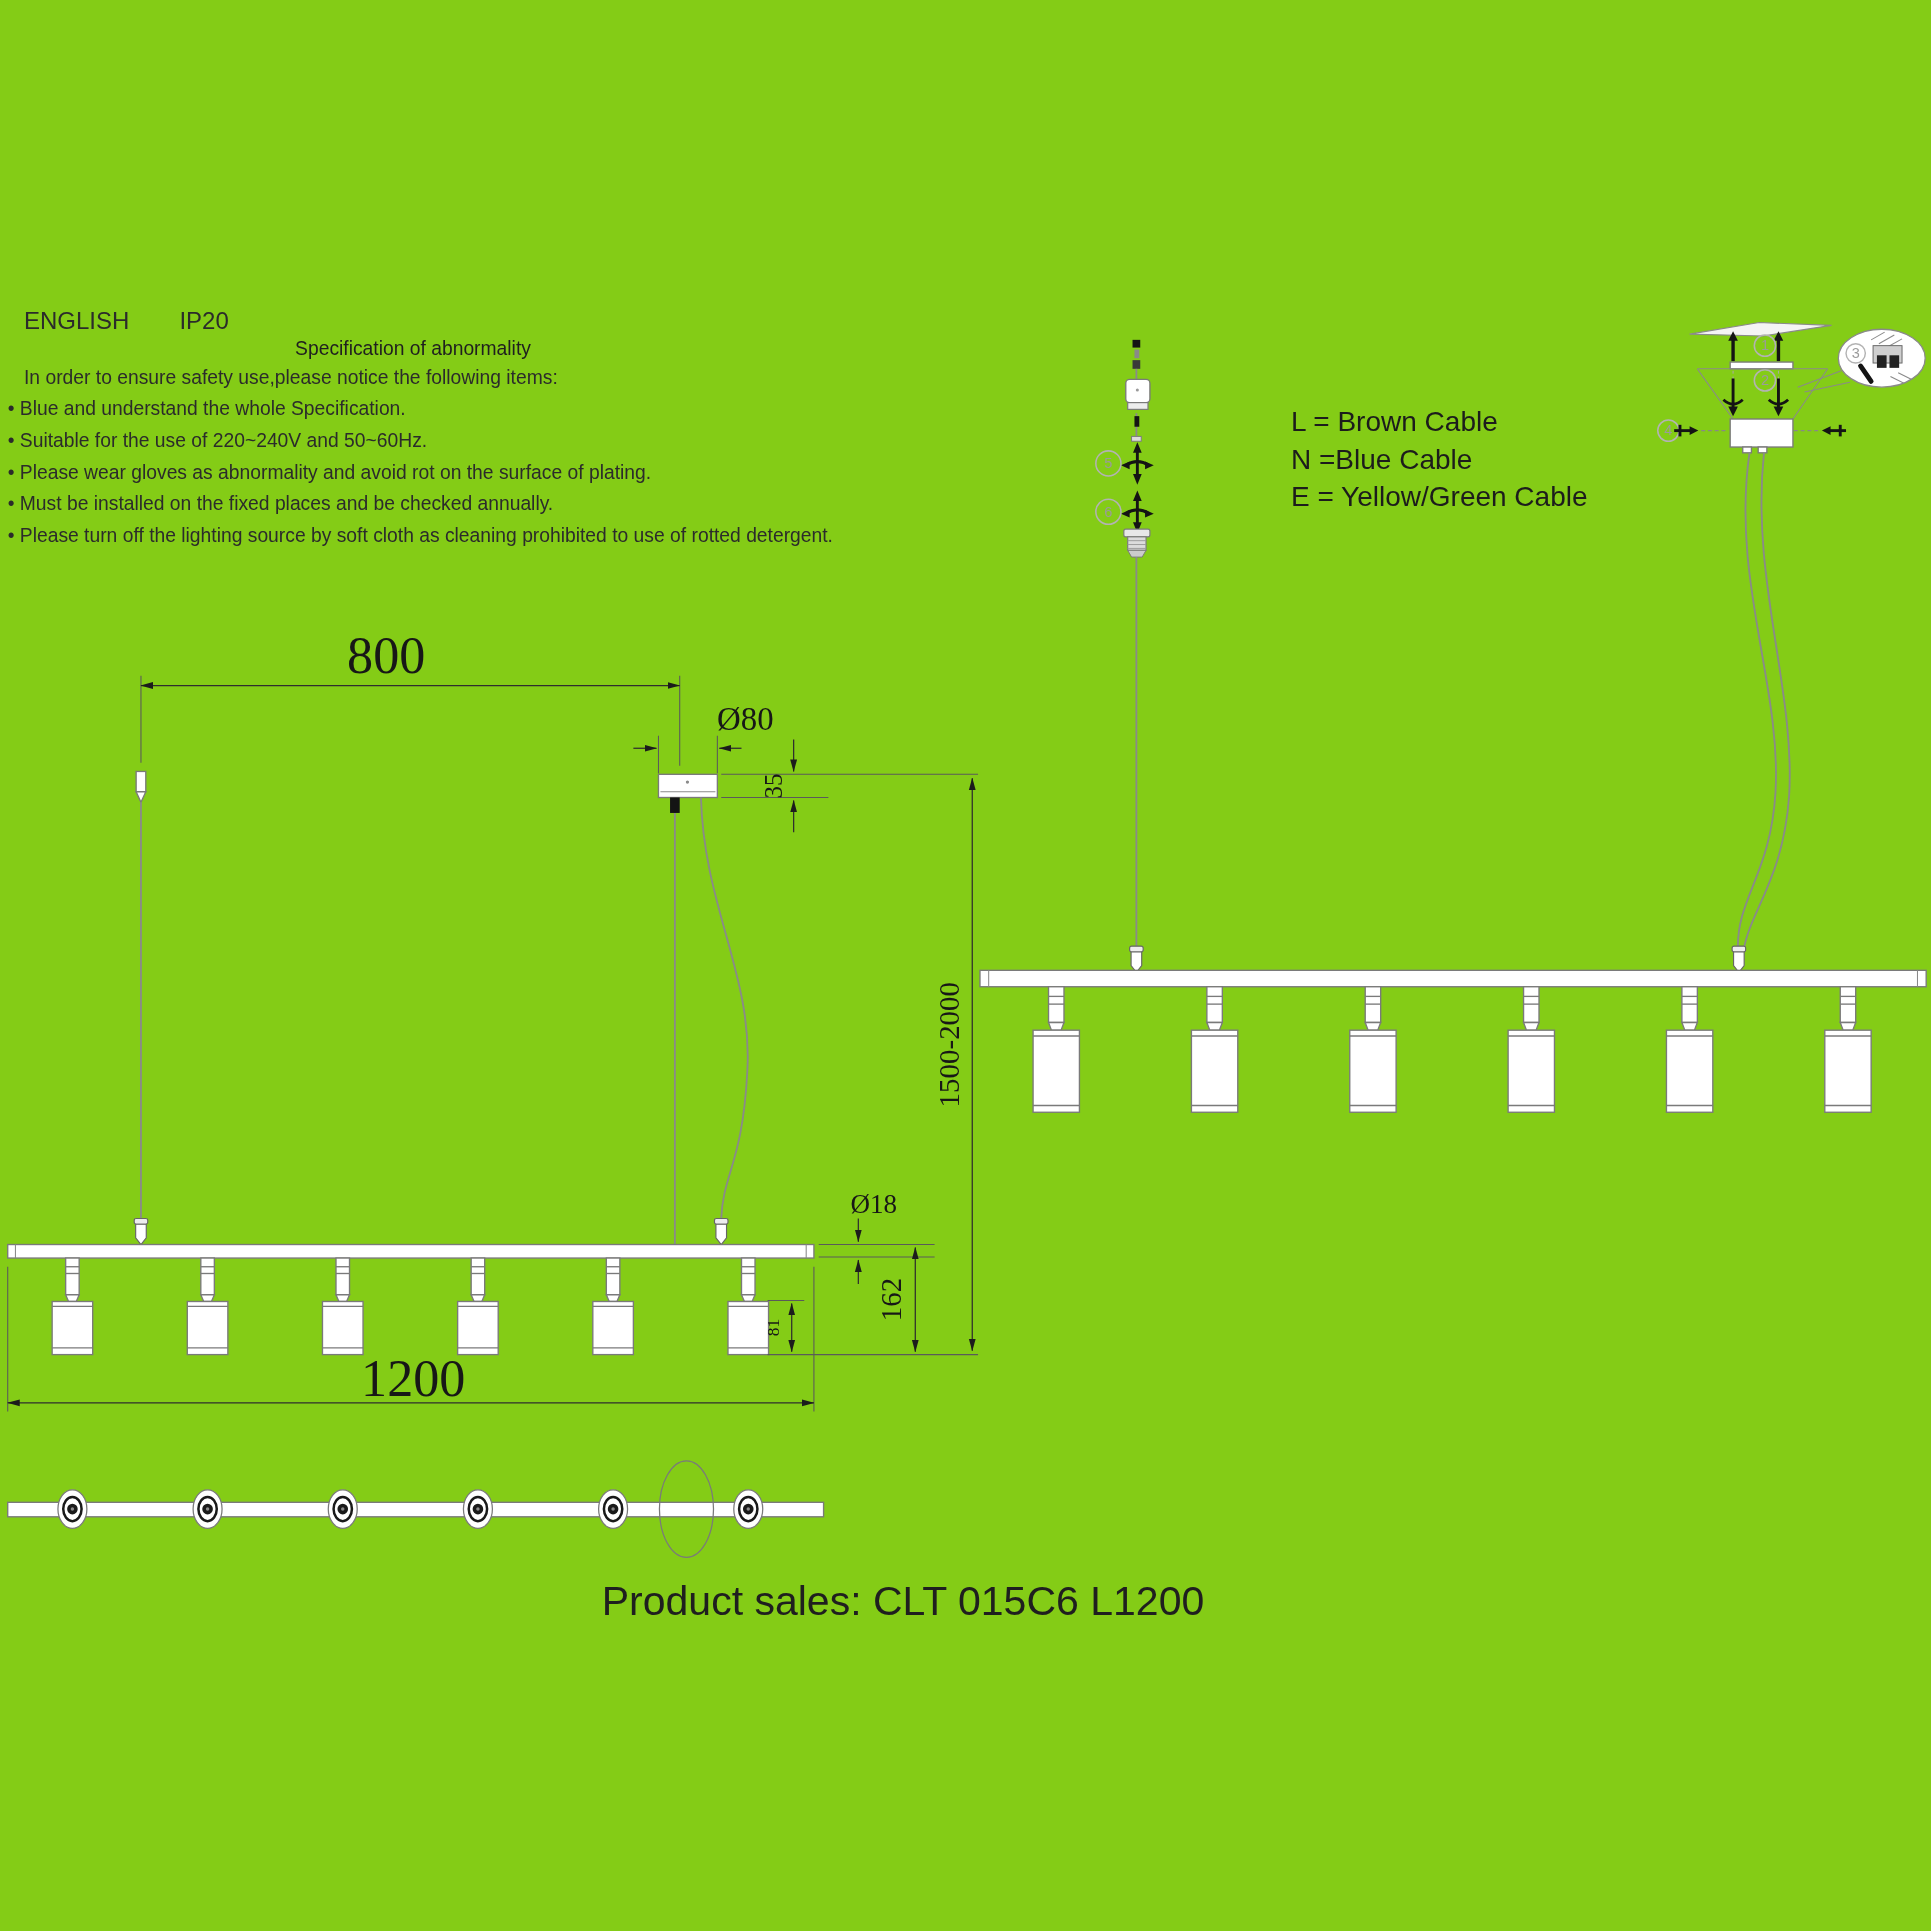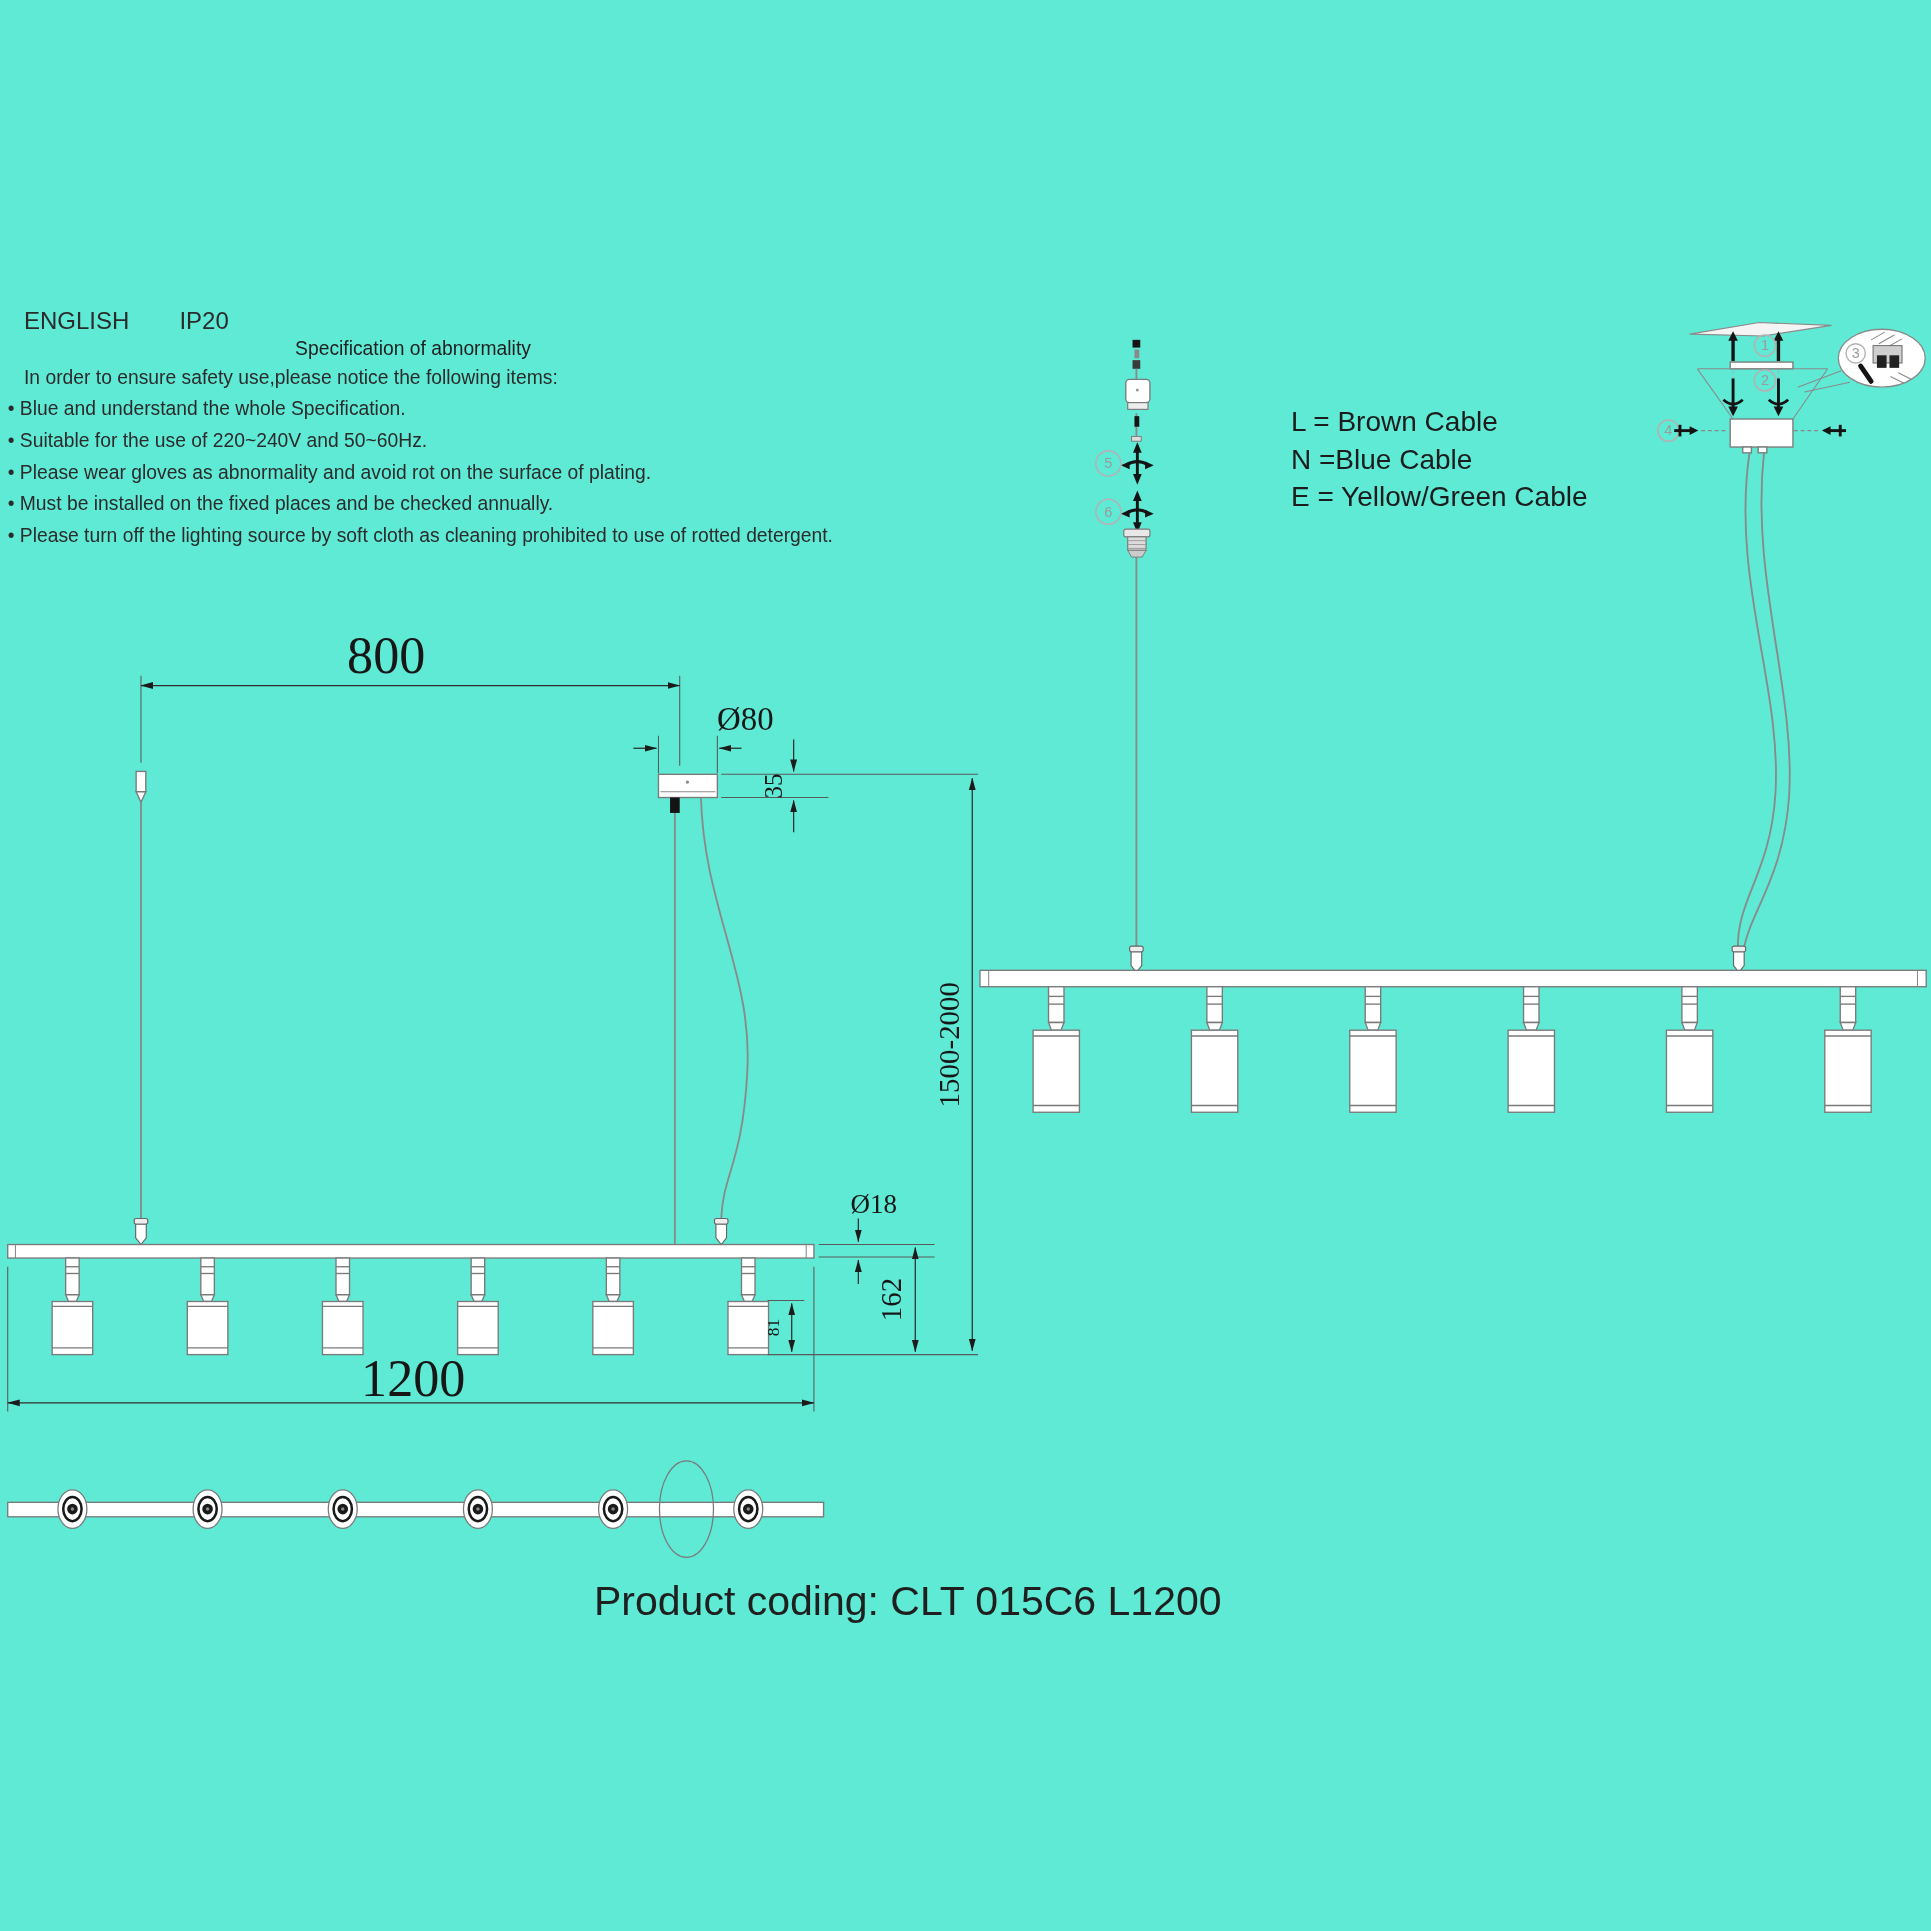--- a/index.html
+++ b/index.html
@@ -1,16 +1,16 @@
 <!DOCTYPE html>
 <html><head>
 <meta charset="utf-8">
 <style>
   html,body{margin:0;padding:0;background:#fff;}
-  .page{position:relative;width:1931px;height:1931px;background:#5eead4;overflow:hidden;
+  .page{position:relative;width:1931px;height:1931px;background:#84cc16;overflow:hidden;
         font-family:"Liberation Sans",sans-serif;color:#1f1f1f;}
   .abs{position:absolute;line-height:1.15;white-space:nowrap;}
   .hdr{font-size:24px;color:#2b2b2b;}
   .hdr .ip{margin-left:50px;}
   .spec-title{font-size:19.3px;width:328px;text-align:center;}
   .spec-line{font-size:19.3px;color:#2b2b2b;}
   .bullet::before{content:"• ";}
   .legend-line{font-size:28px;color:#1c1c1c;}
   .product{font-size:41px;width:618px;text-align:center;}
   svg text.dim{font-family:"Liberation Serif",serif;fill:#171717;}
@@ -36,21 +36,21 @@
   <div class="abs spec-line bullet" style="left:7.7px;top:398px;">Blue and understand the whole Specification.</div>
   <div class="abs spec-line bullet" style="left:7.7px;top:430px;">Suitable for the use of 220~240V and 50~60Hz.</div>
   <div class="abs spec-line bullet" style="left:7.7px;top:462px;">Please wear gloves as abnormality and avoid rot on the surface of plating.</div>
   <div class="abs spec-line bullet" style="left:7.7px;top:493px;">Must be installed on the fixed places and be checked annually.</div>
   <div class="abs spec-line bullet" style="left:7.7px;top:525px;">Please turn off the lighting source by soft cloth as cleaning prohibited to use of rotted detergent.</div>
 
   <div class="abs legend-line" style="left:1291px;top:406px;">L = Brown Cable</div>
   <div class="abs legend-line" style="left:1291px;top:444px;">N =Blue Cable</div>
   <div class="abs legend-line" style="left:1291px;top:481px;">E = Yellow/Green Cable</div>
 
-  <div class="abs product" style="left:594px;top:1578px;">Product coding: CLT 015C6 L1200</div>
+  <div class="abs product" style="left:594px;top:1578px;">Product sales: CLT 015C6 L1200</div>
 
   <svg width="1931" height="1931" style="position:absolute;left:0;top:0;" viewBox="0 0 2000 2000">
     <defs>
       <marker id="arw" viewBox="0 0 12 8" refX="11.5" refY="4" markerWidth="13" markerHeight="9" orient="auto-start-reverse" markerUnits="userSpaceOnUse">
         <path d="M12,4 L0,0.7 L0,7.3 Z" fill="#1c1c1c"></path>
       </marker>
 
       <g id="lampL" stroke="#7a7a7a" stroke-width="1.4" fill="#ffffff">
         <rect x="-7" y="0" width="14" height="38"></rect>
         <line x1="-7" y1="9" x2="7" y2="9"></line>

